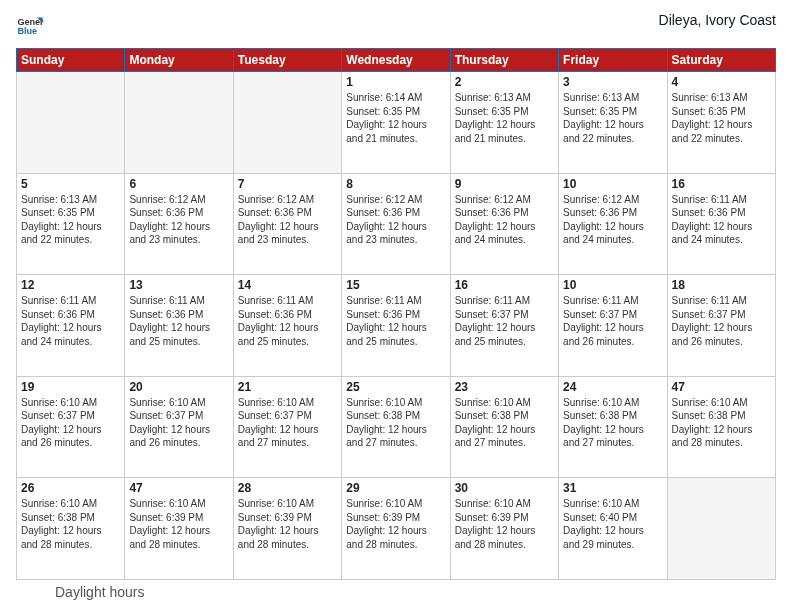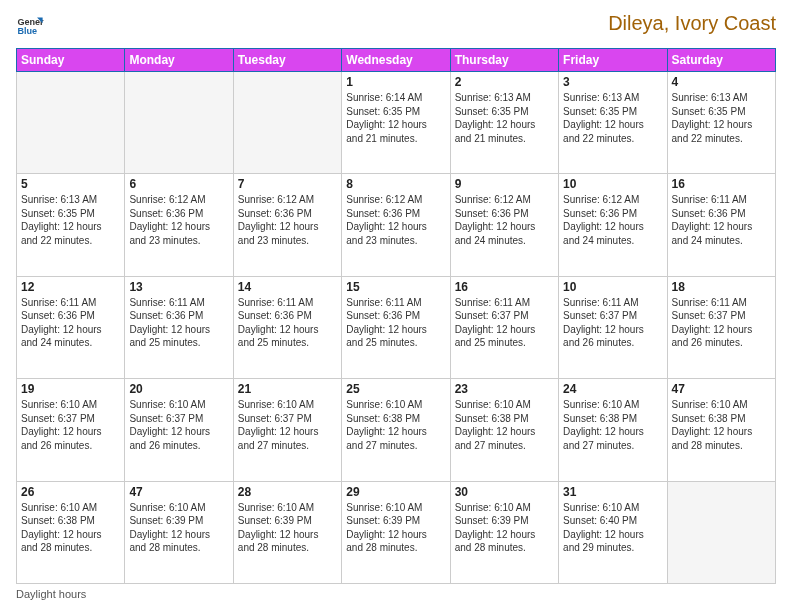--- a/index.html
+++ b/index.html
@@ -35,32 +35,32 @@
     .title-block {
       text-align: right;
     }
     .month-title {
       font-size: 32px;
       font-weight: bold;
       color: #222;
       line-height: 1.1;
     }
     .subtitle {
-      font-size: 20px;
-      color: #a16207;
+      font-size: 14px;
+      color: #0f172a;
     }
     .calendar {
       flex: 1;
       border: 1px solid #ccc;
       border-collapse: collapse;
       width: 100%;
       table-layout: fixed;
     }
     .calendar th {
-      background: #d946ef;
+      background: #b91c1c;
       color: #fff;
       font-size: 12px;
       font-weight: bold;
       padding: 4px 4px;
       text-align: left;
       border: 1px solid #1a6ab1;
     }
     .calendar td {
       border: 1px solid #ccc;
       vertical-align: top;
@@ -79,22 +79,23 @@
       color: #222;
       margin-bottom: 2px;
     }
     .day-info {
       font-size: 10px;
       color: #333;
       line-height: 1.35;
     }
     .footer-note {
       margin-top: 4px;
-      font-size: 11px;
+      font-size: 14px;
       color: #555;
+      margin-left: 39px;
     }
   </style>
 </head>
 <body>
 
 <div class="page">
   <div class="header">
     <div class="logo">
       <svg class="logo-icon" viewBox="0 0 40 40">
         <text x="2" y="18" font-size="13" font-weight="bold" fill="#333" font-family="Arial">General</text>

